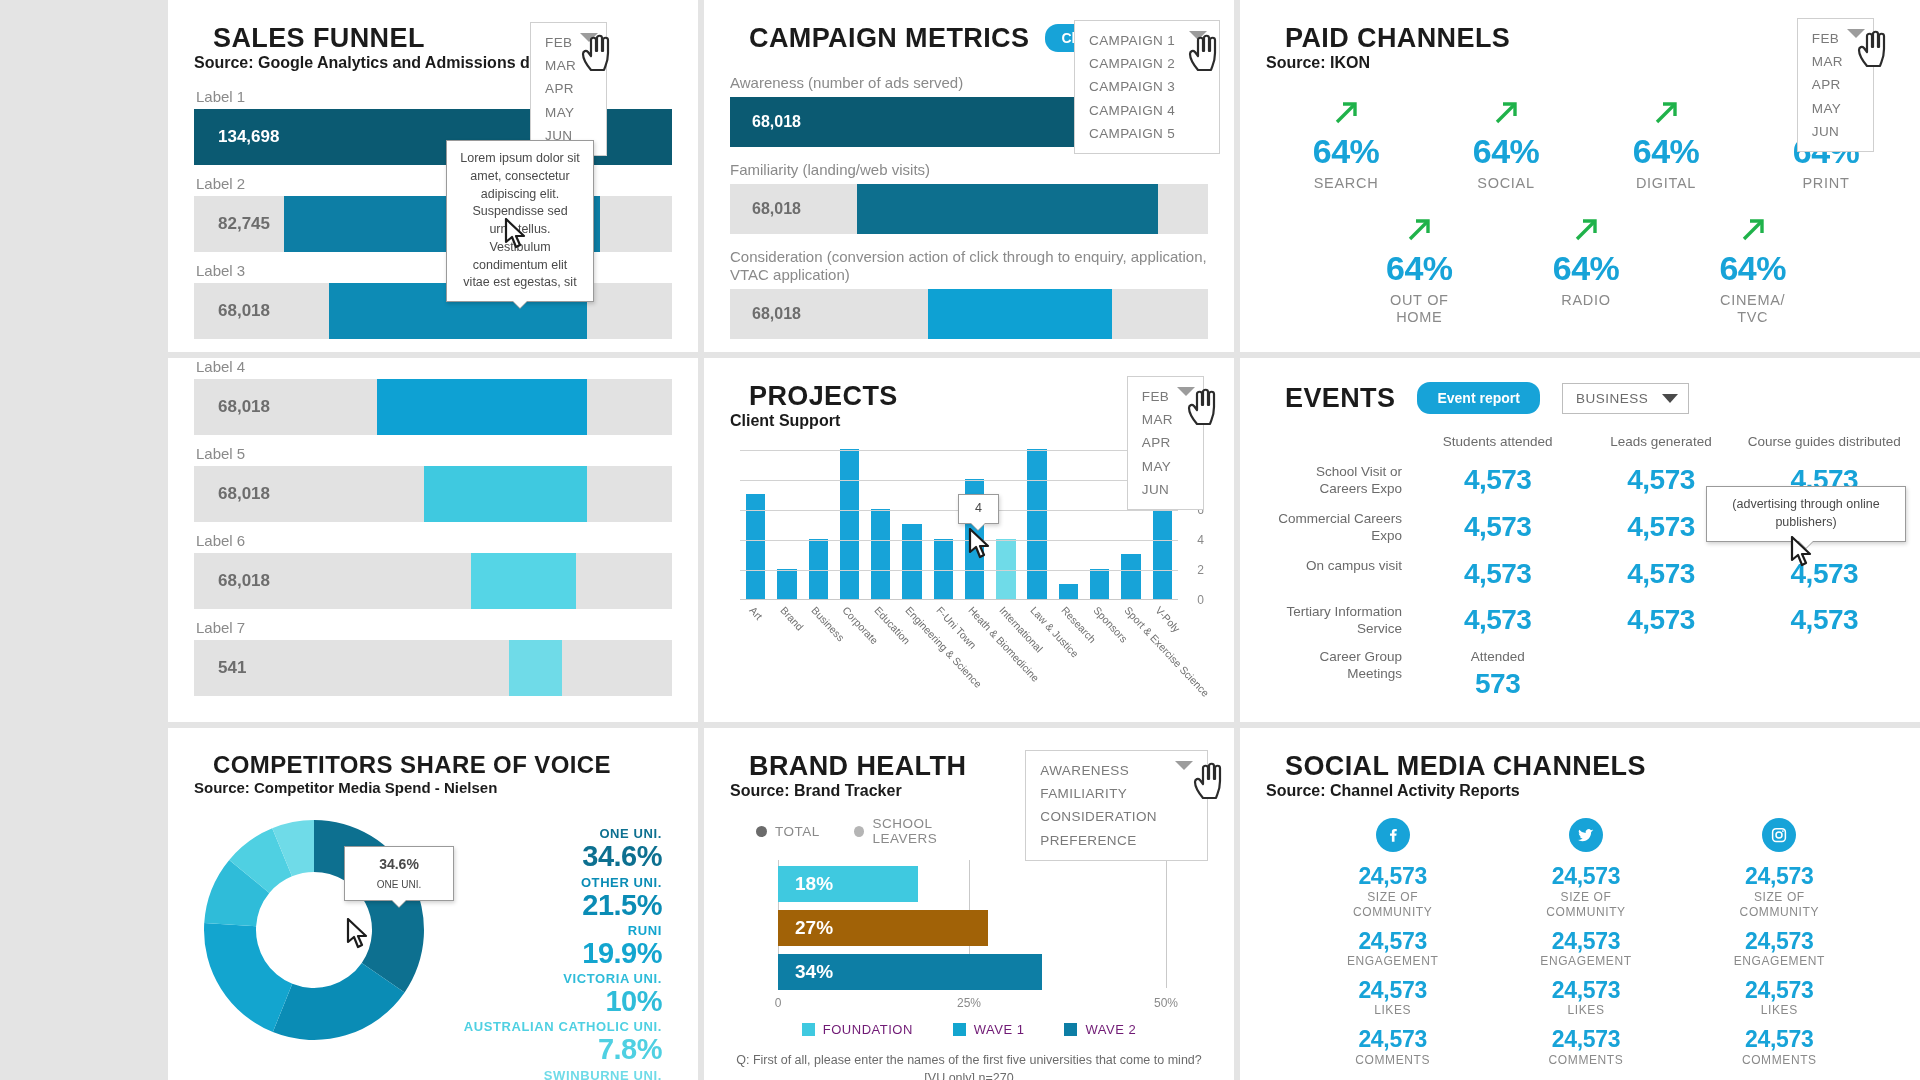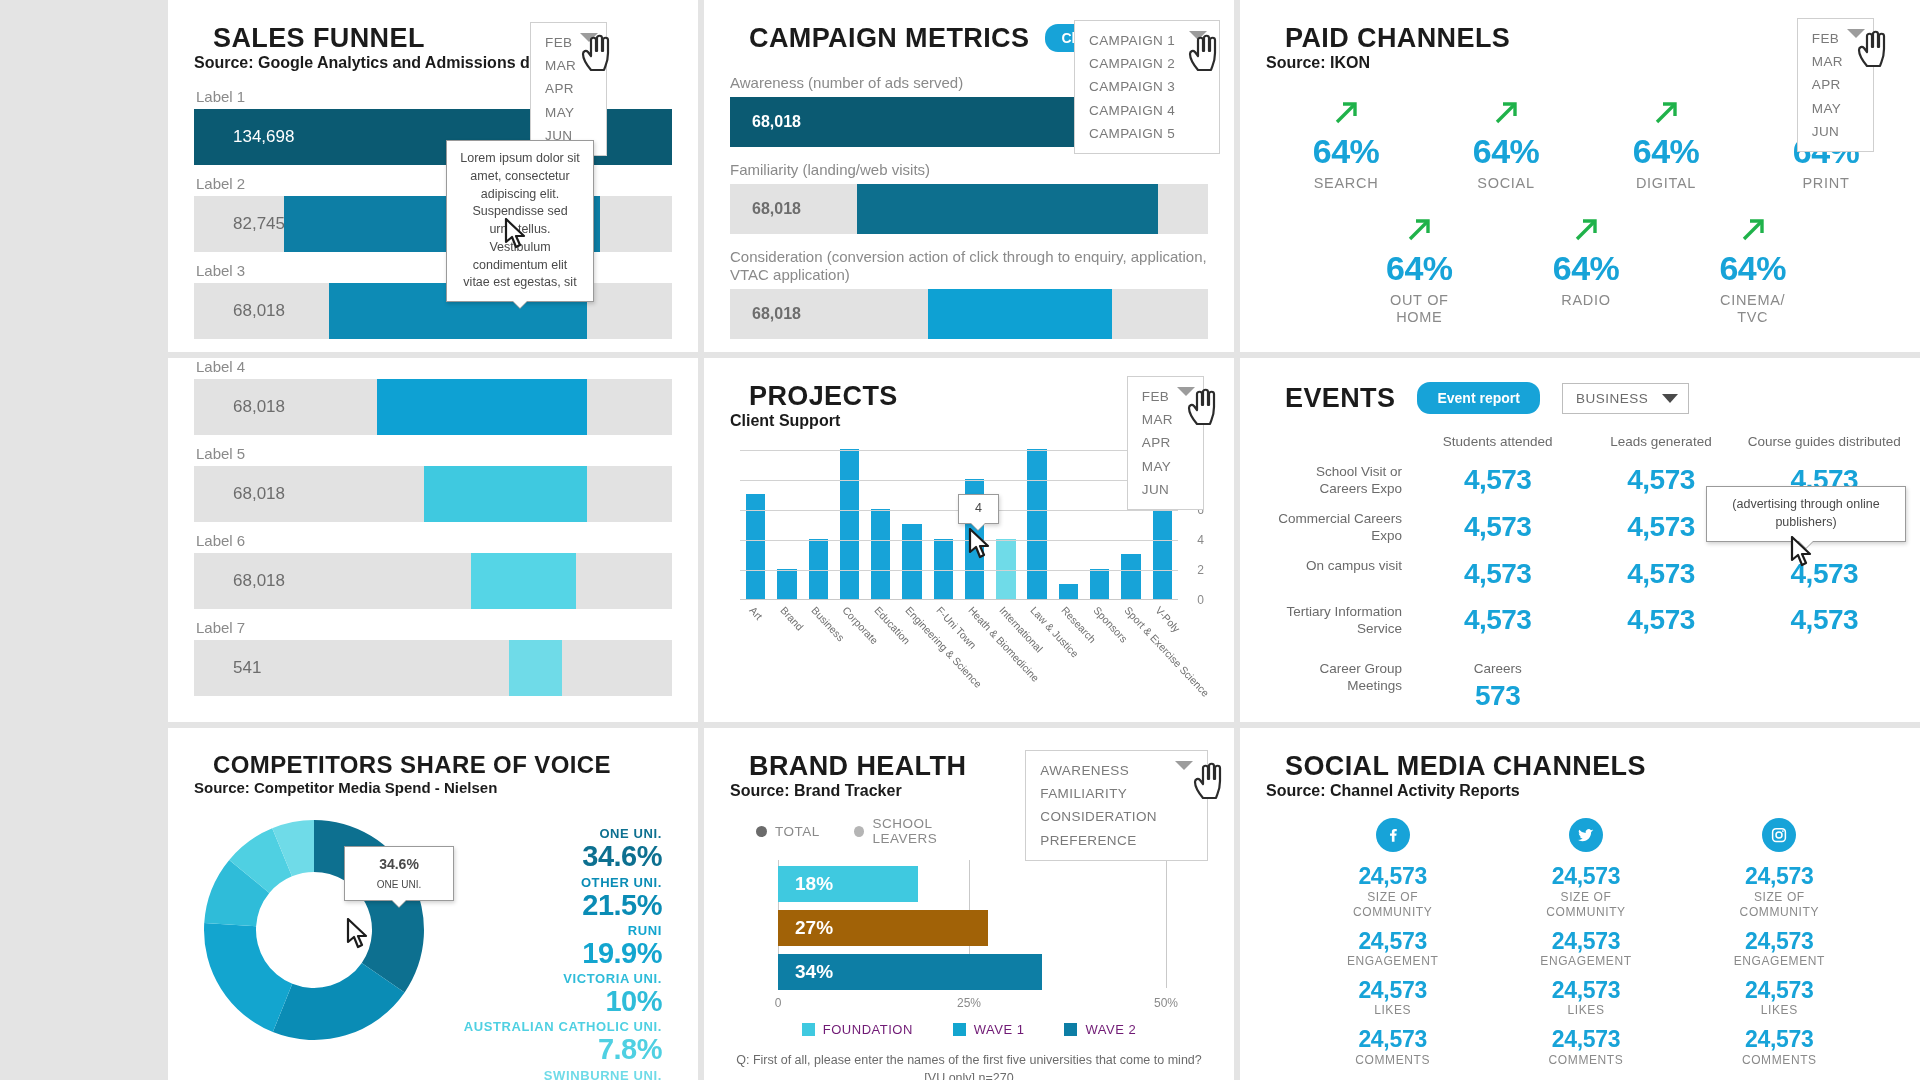--- a/index.html
+++ b/index.html
@@ -34,21 +34,21 @@
   
   .funnel { margin-top: 16px; }
   .fn-label { font-size: 15px; color: #8a8a8a; margin: 0 0 4px 2px; }
   .fn-track {
     position: relative; height: 56px; background: #e2e2e2;
     margin-bottom: 10px;
   }
   .fn-bar { position: absolute; top: 0; height: 100%; }
   .fn-val {
     position: absolute; top: 50%; transform: translateY(-50%);
-    left: 39px; font-size: 17px; font-weight: 400; color: #6d6d6d;
+    left: 24px; font-size: 17px; font-weight: 700; color: #6d6d6d;
     z-index: 2;
   }
   .fn-val.onbar { color: #fff; }
 
   
   .cm-row { margin-top: 14px; }
   .cm-label { font-size: 15px; color: #8a8a8a; margin-bottom: 5px; line-height: 1.2; }
   .cm-track { position: relative; height: 50px; background: #e2e2e2; }
   .cm-bar { position: absolute; top: 0; height: 100%; }
   .cm-val {
@@ -555,24 +555,24 @@
               <div class="ev-num">4,573</div>
             </div>
             <div class="ev-col">
               <div class="ev-num">4,573</div>
             </div>
             <div class="ev-col">
               <div class="ev-num">4,573</div>
             </div>
           </div>
         </div>
-      <div class="ev-row" style="margin-top:24px;">
+      <div class="ev-row" style="margin-top:12px;">
         <div class="ev-rowlabel">Career Group Meetings</div>
         <div class="ev-col">
-          <div class="ev-colhead" style="margin-bottom:2px;">Careers</div>
+          <div class="ev-colhead" style="margin-bottom:2px;">Attended</div>
           <div class="ev-num">573</div>
         </div>
         <div class="ev-col"></div>
         <div class="ev-col"></div>
       </div>
     </div>
 
     <div class="tooltip" style="right:26px; top:128px; width:200px;">(advertising through online publishers)</div>
     <svg class="cursor" style="right:118px; top:178px;" width="24" height="32" viewBox="0 0 24 32">
       <path d="M2 1 L2 24 L8 19 L12 29 L16 27 L12 18 L20 18 Z" fill="#fff" stroke="#1c1c1c" stroke-width="2.2" stroke-linejoin="round"></path>

